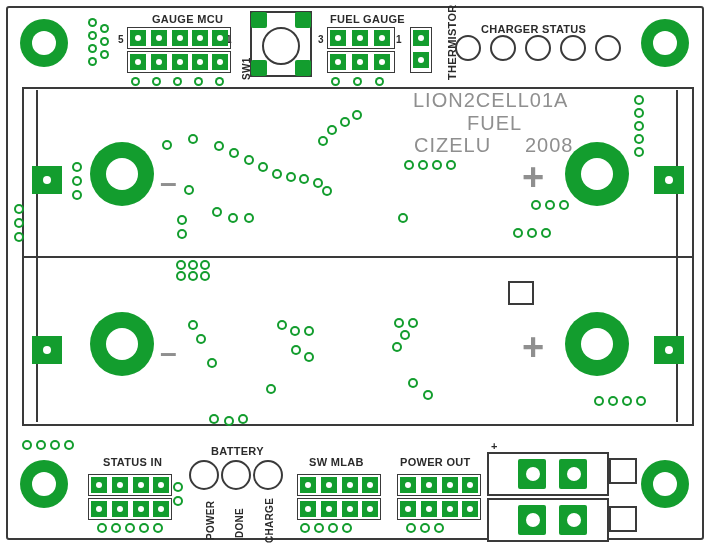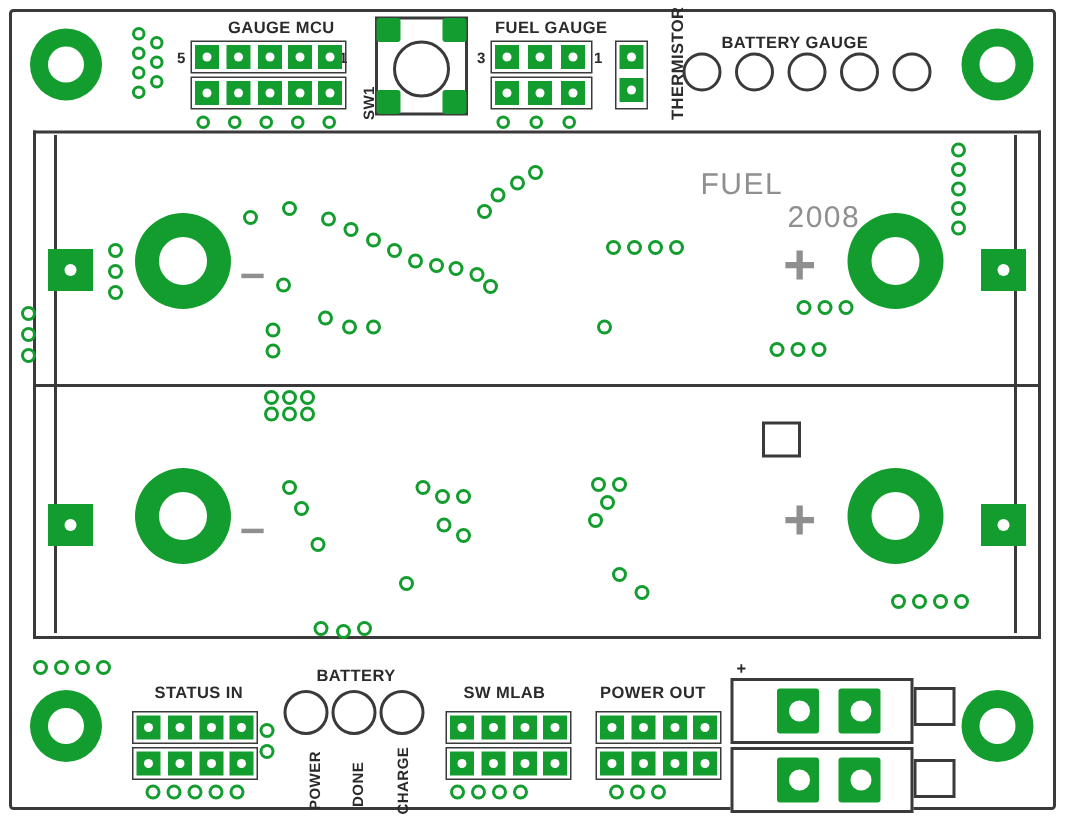--- a/index.html
+++ b/index.html
@@ -126,21 +126,21 @@
 </style>
 </head>
 <body>
 
 <div id="board">
 
   <div class="outline"></div>
 
   <div class="label" style="left:152px; top:13px;">GAUGE MCU</div>
   <div class="label" style="left:330px; top:13px;">FUEL GAUGE</div>
-  <div class="label" style="left:481px; top:23px;">BATTERY GAUGE</div>
+  <div class="label" style="left:481px; top:23px;">CHARGER STATUS</div>
   <div class="label vert" style="left:446px; top:80px;">THERMISTOR</div>
   <div class="label vert small" style="left:241px; top:80px;">SW1</div>
   <div class="label small" style="left:118px; top:34px;">5</div>
   <div class="label small" style="left:226px; top:34px;">1</div>
   <div class="label small" style="left:318px; top:34px;">3</div>
   <div class="label small" style="left:396px; top:34px;">1</div>
 
   <div class="hole-ring" style="left:20px; top:19px; width:48px; height:48px;">
       <i style="left:12px; top:12px; width:24px; height:24px;"></i>
     </div>
@@ -276,21 +276,23 @@
   <div class="hole-ring" style="left:595px; top:35px; width:26px; height:26px; background:transparent; border:2px solid #3a3a3a;"></div>
 
   <div class="silk-line" style="left:22px; top:87px; width:672px; height:2px;"></div>
   <div class="silk-line" style="left:22px; top:424px; width:672px; height:2px;"></div>
   <div class="silk-line" style="left:22px; top:87px; width:2px; height:339px;"></div>
   <div class="silk-line" style="left:692px; top:87px; width:2px; height:339px;"></div>
   <div class="silk-line" style="left:22px; top:256px; width:672px; height:2px;"></div>
   <div class="silk-line" style="left:36px; top:90px; width:2px; height:332px;"></div>
   <div class="silk-line" style="left:676px; top:90px; width:2px; height:332px;"></div>
 
+  <div class="bigtext" style="left:413px; top:89px;">LION2CELL01A</div>
   <div class="bigtext" style="left:467px; top:112px;">FUEL</div>
+  <div class="bigtext" style="left:414px; top:134px;">CIZELU</div>
   <div class="bigtext" style="left:525px; top:134px;">2008</div>
 
   <div class="hole-ring" style="left:90px; top:142px; width:64px; height:64px;">
       <i style="left:16px; top:16px; width:32px; height:32px;"></i>
     </div>
   <div class="hole-ring" style="left:565px; top:142px; width:64px; height:64px;">
       <i style="left:16px; top:16px; width:32px; height:32px;"></i>
     </div>
   <div class="plusminus" style="left:160px; top:168px; font-size:30px;">–</div>
   <div class="plusminus" style="left:522px; top:158px; font-size:38px;">+</div>

